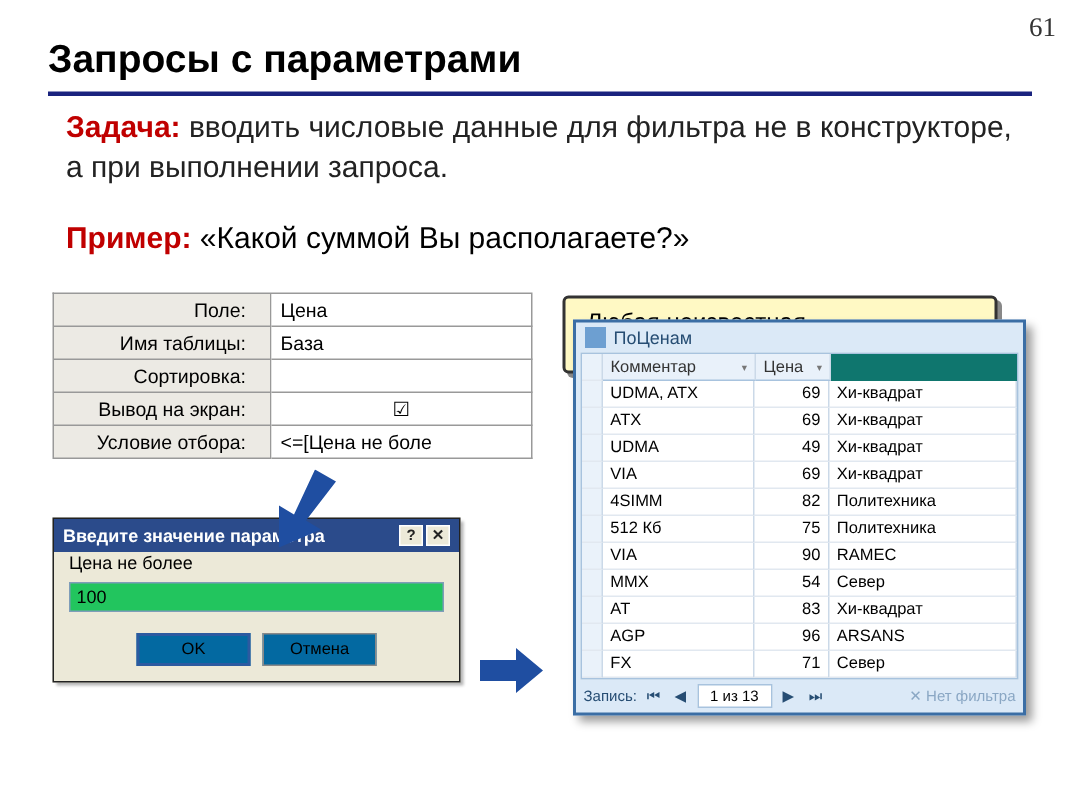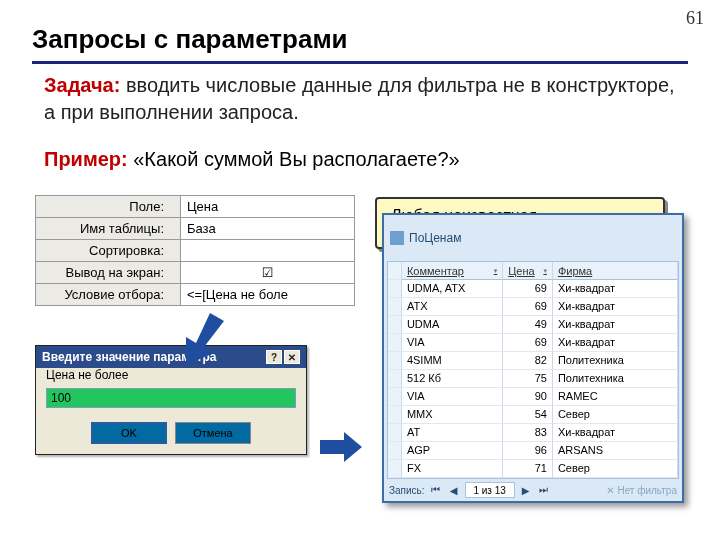--- a/index.html
+++ b/index.html
@@ -176,41 +176,40 @@
     border: 2px solid #3b6ea5;
     background: #dbe9f7;
     font-size: 11px;
     z-index: 5;
     box-shadow: 4px 4px 6px rgba(0,0,0,0.4);
   }
   .sheet-title {
     display: flex;
     align-items: center;
     gap: 5px;
-    padding: 16px 6px;
+    padding: 3px 6px;
     color: #264d73;
     font-size: 12px;
   }
   .sheet-title .icon {
     width: 14px;
     height: 14px;
     background: #6d9fd1;
     display: inline-block;
   }
   .sheet-grid {
     background: #fff;
     border: 1px solid #a8c3de;
     margin: 0 3px;
   }
   .sg-head, .sg-row { display: flex; }
   .sg-head {
     background: #0f766e;
     font-weight: normal;
     color: #333;
-    text-decoration: underline;
   }
   .sg-cell {
     border-right: 1px solid #cbd9e8;
     border-bottom: 1px solid #e1e8f0;
     padding: 2px 5px;
     overflow: hidden;
     white-space: nowrap;
     height: 18px;
   }
   .sg-head .sg-cell { background: #e9f1fa; border-bottom: 1px solid #a8c3de; display:flex; align-items:center; justify-content:space-between;}
@@ -304,23 +303,20 @@
     <div class="sg-head">
       <div class="c-sel"></div>
       <div class="sg-cell c-a">
           <span>Комментар</span>
           <span class="dd">▾</span>
         </div>
       <div class="sg-cell c-b">
           <span>Цена</span>
           <span class="dd">▾</span>
         </div>
-      <div class="sg-cell c-c">
-          <span>Фирма</span>
-        </div>
     </div>
     <div id="sheet-rows">
         <div class="sg-row">
           <div class="c-sel"></div>
           <div class="sg-cell c-a">UDMA, ATX</div>
           <div class="sg-cell c-b">69</div>
           <div class="sg-cell c-c">Хи-квадрат</div>
         </div>
         <div class="sg-row">
           <div class="c-sel"></div>

